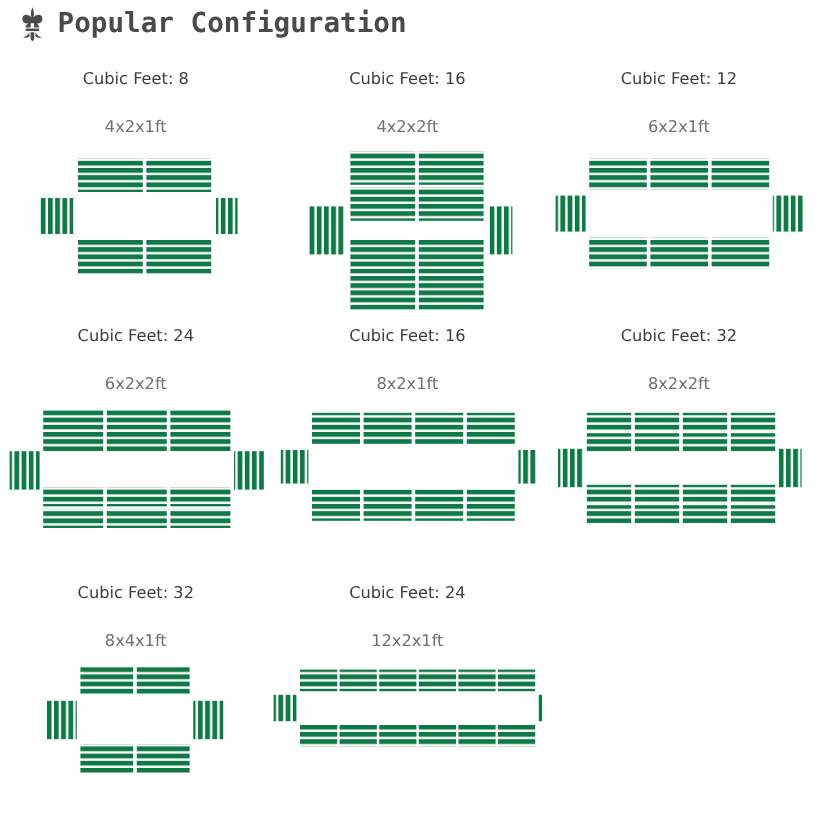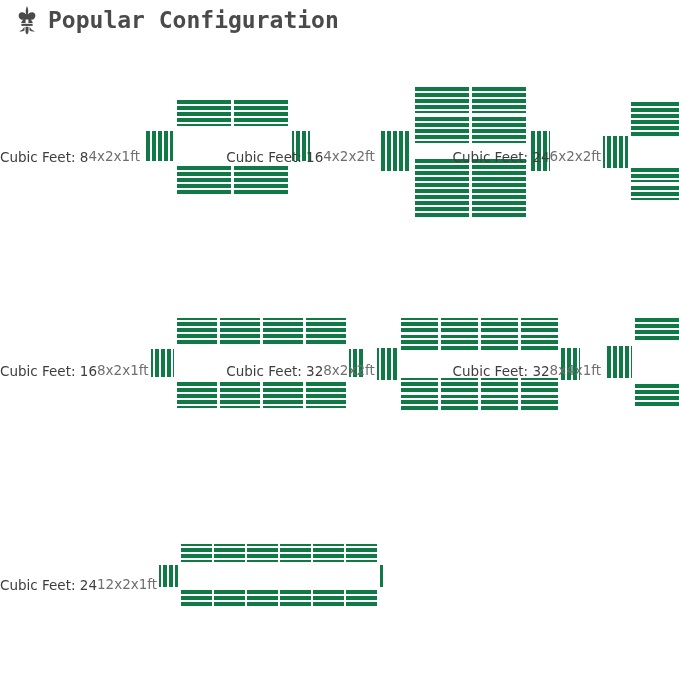--- a/index.html
+++ b/index.html
@@ -50,35 +50,35 @@
     left: 0;
     width: 679px;
     display: flex;
     flex-wrap: wrap;
   }
   .cell {
     width: 226.3px;
     height: 214px;
     box-sizing: border-box;
     display: flex;
-    flex-direction: row;
+    flex-direction: column;
     align-items: center;
   }
   .cell-cubic {
     font-size: 13.5px;
     color: #3d3d3d;
     font-family: "DejaVu Sans", sans-serif;
     margin-top: 16px;
     white-space: nowrap;
   }
   .cell-dims {
     font-size: 13.5px;
     color: #6f6f6f;
     font-family: "DejaVu Sans", sans-serif;
-    margin-top: 14px;
+    margin-top: 24px;
     white-space: nowrap;
   }
   .cell-figure {
     margin-top: 8px;
     flex: 1 1 auto;
     display: flex;
     align-items: flex-start;
     justify-content: center;
     width: 100%;
   }
@@ -147,20 +147,36 @@
           <rect x="97" y="78" width="54" height="28" fill="url(#hstripe)"></rect>
           <rect x="40" y="108" width="54" height="28" fill="url(#hstripe)"></rect>
           <rect x="97" y="108" width="54" height="28" fill="url(#hstripe)"></rect>
 
           <rect x="5" y="50" width="30" height="40" fill="url(#vstripe)"></rect>
           <rect x="156" y="50" width="30" height="40" fill="url(#vstripe)"></rect>
         </svg>
       </div>
     </div>
 
+    <div class="cell">
+      <div class="cell-cubic">Cubic Feet: 12</div>
+      <div class="cell-dims">6x2x1ft</div>
+      <div class="cell-figure">
+        <svg width="210" height="130" viewBox="0 0 210 130">
+          <rect x="30" y="10" width="48" height="26" fill="url(#hstripe)"></rect>
+          <rect x="81" y="10" width="48" height="26" fill="url(#hstripe)"></rect>
+          <rect x="132" y="10" width="48" height="26" fill="url(#hstripe)"></rect>
+          <rect x="30" y="76" width="48" height="26" fill="url(#hstripe)"></rect>
+          <rect x="81" y="76" width="48" height="26" fill="url(#hstripe)"></rect>
+          <rect x="132" y="76" width="48" height="26" fill="url(#hstripe)"></rect>
+          <rect x="2" y="41" width="25" height="30" fill="url(#vstripe)"></rect>
+          <rect x="183" y="41" width="25" height="30" fill="url(#vstripe)"></rect>
+        </svg>
+      </div>
+    </div>
 
     <div class="cell">
       <div class="cell-cubic">Cubic Feet: 24</div>
       <div class="cell-dims">6x2x2ft</div>
       <div class="cell-figure">
         <svg width="215" height="115" viewBox="0 0 215 115">
           <rect x="30" y="6" width="50" height="16" fill="url(#hstripe)"></rect>
           <rect x="83" y="6" width="50" height="16" fill="url(#hstripe)"></rect>
           <rect x="136" y="6" width="50" height="16" fill="url(#hstripe)"></rect>
           <rect x="30" y="24" width="50" height="16" fill="url(#hstripe)"></rect>

